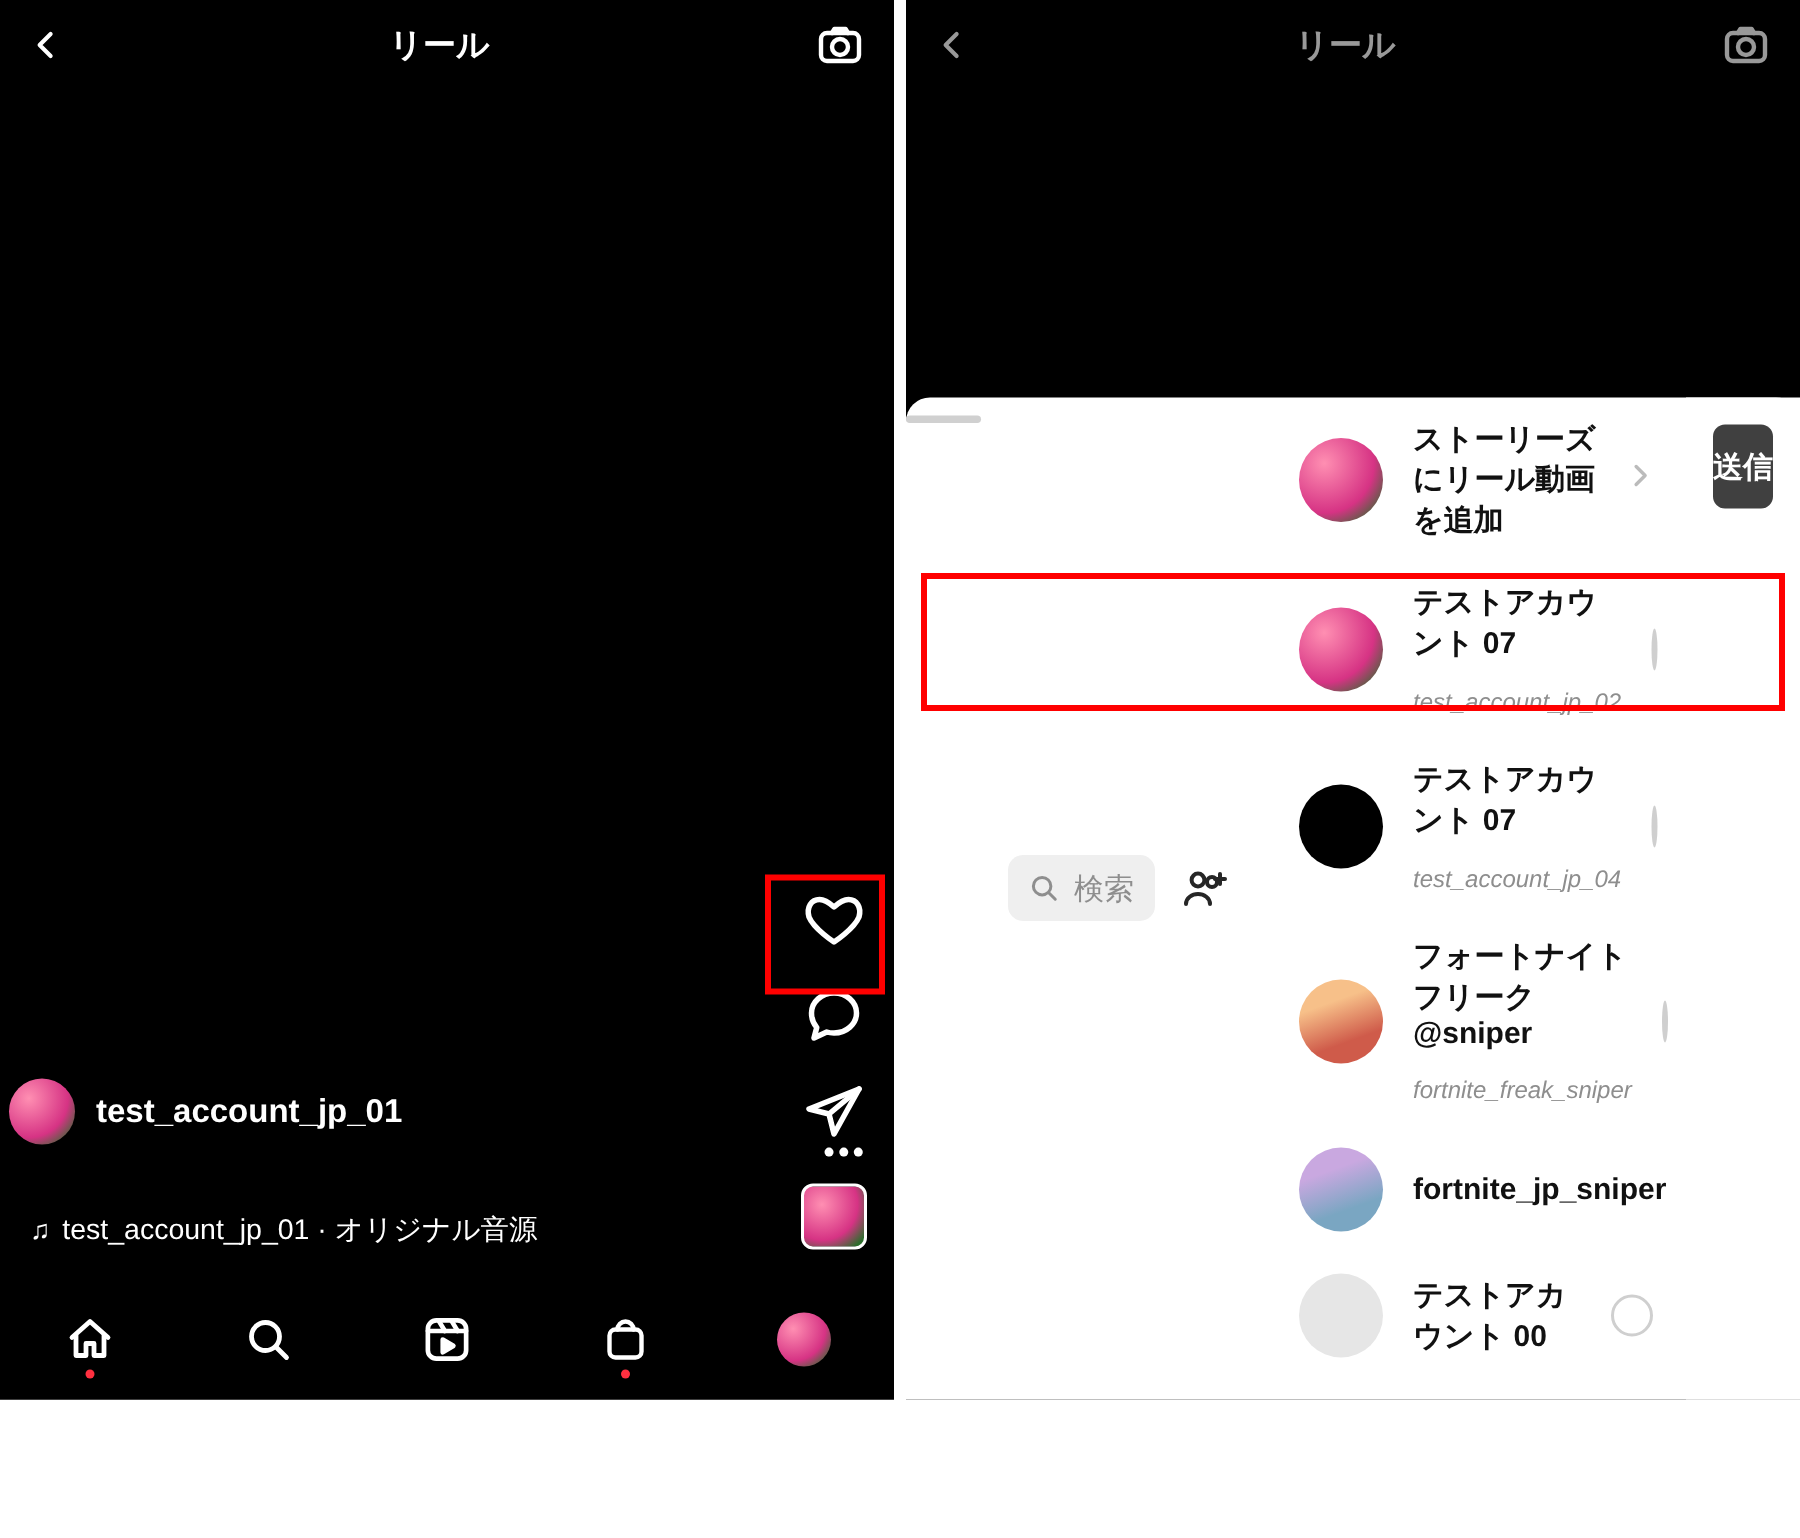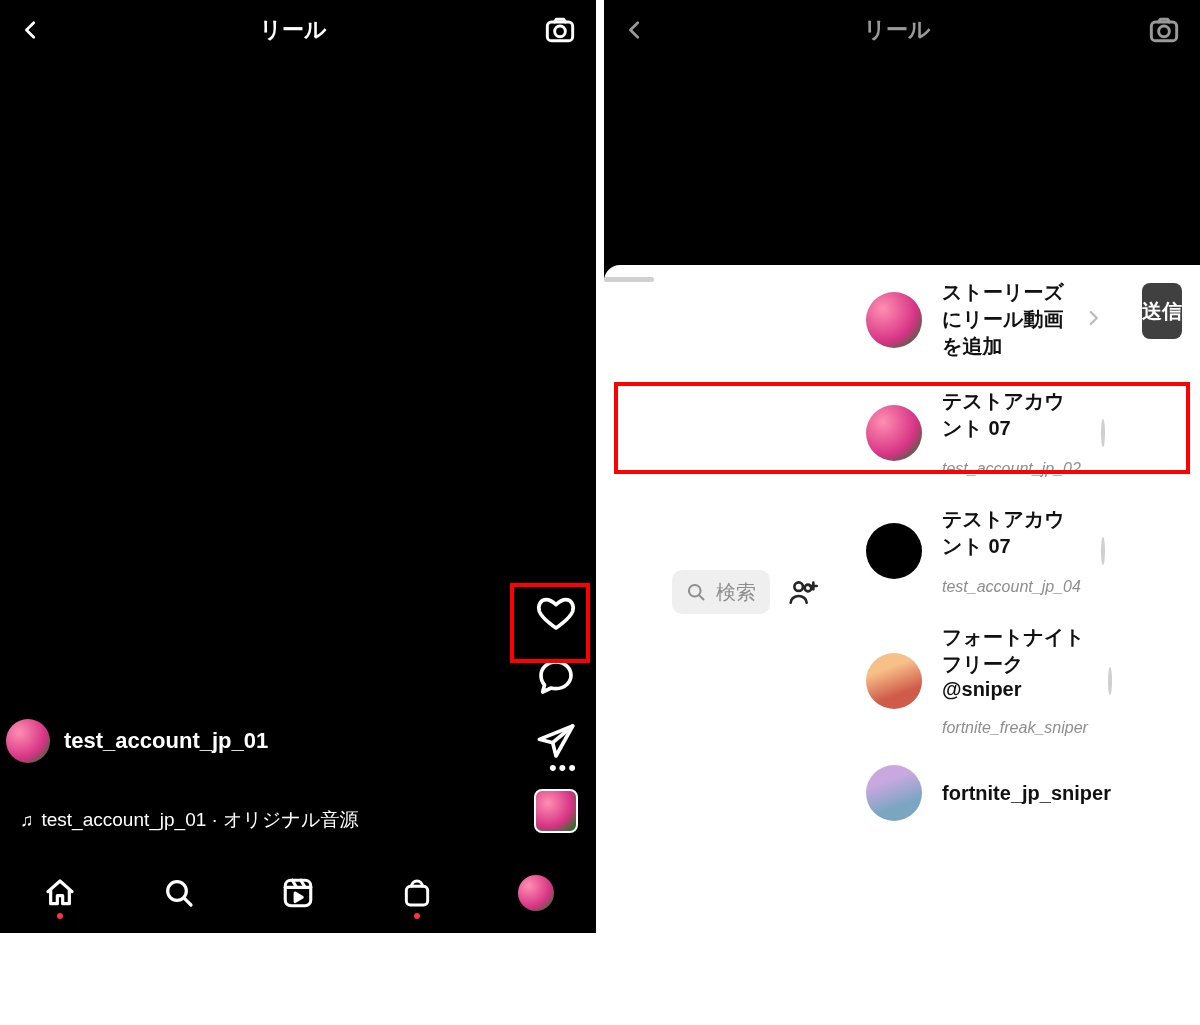--- a/index.html
+++ b/index.html
@@ -253,20 +253,27 @@
       </div>
 
       <div class="row">
         <div class="av av-fort1"></div>
         <div class="txt">
           <div class="nm">fortnite_jp_sniper</div>
         </div>
         <div class="radio"></div>
       </div>
 
+      <div class="row">
+        <div class="av av-grey"></div>
+        <div class="txt">
+          <div class="nm">テストアカウント 00</div>
+        </div>
+        <div class="radio"></div>
+      </div>
     </div>
 
     <div class="send-bar">
       <div class="send-btn">
         <span>送信</span>
       </div>
     </div>
   </div>
 
   <div class="hl" style="left:10px; right:10px; top:382px; height:92px;"></div>

